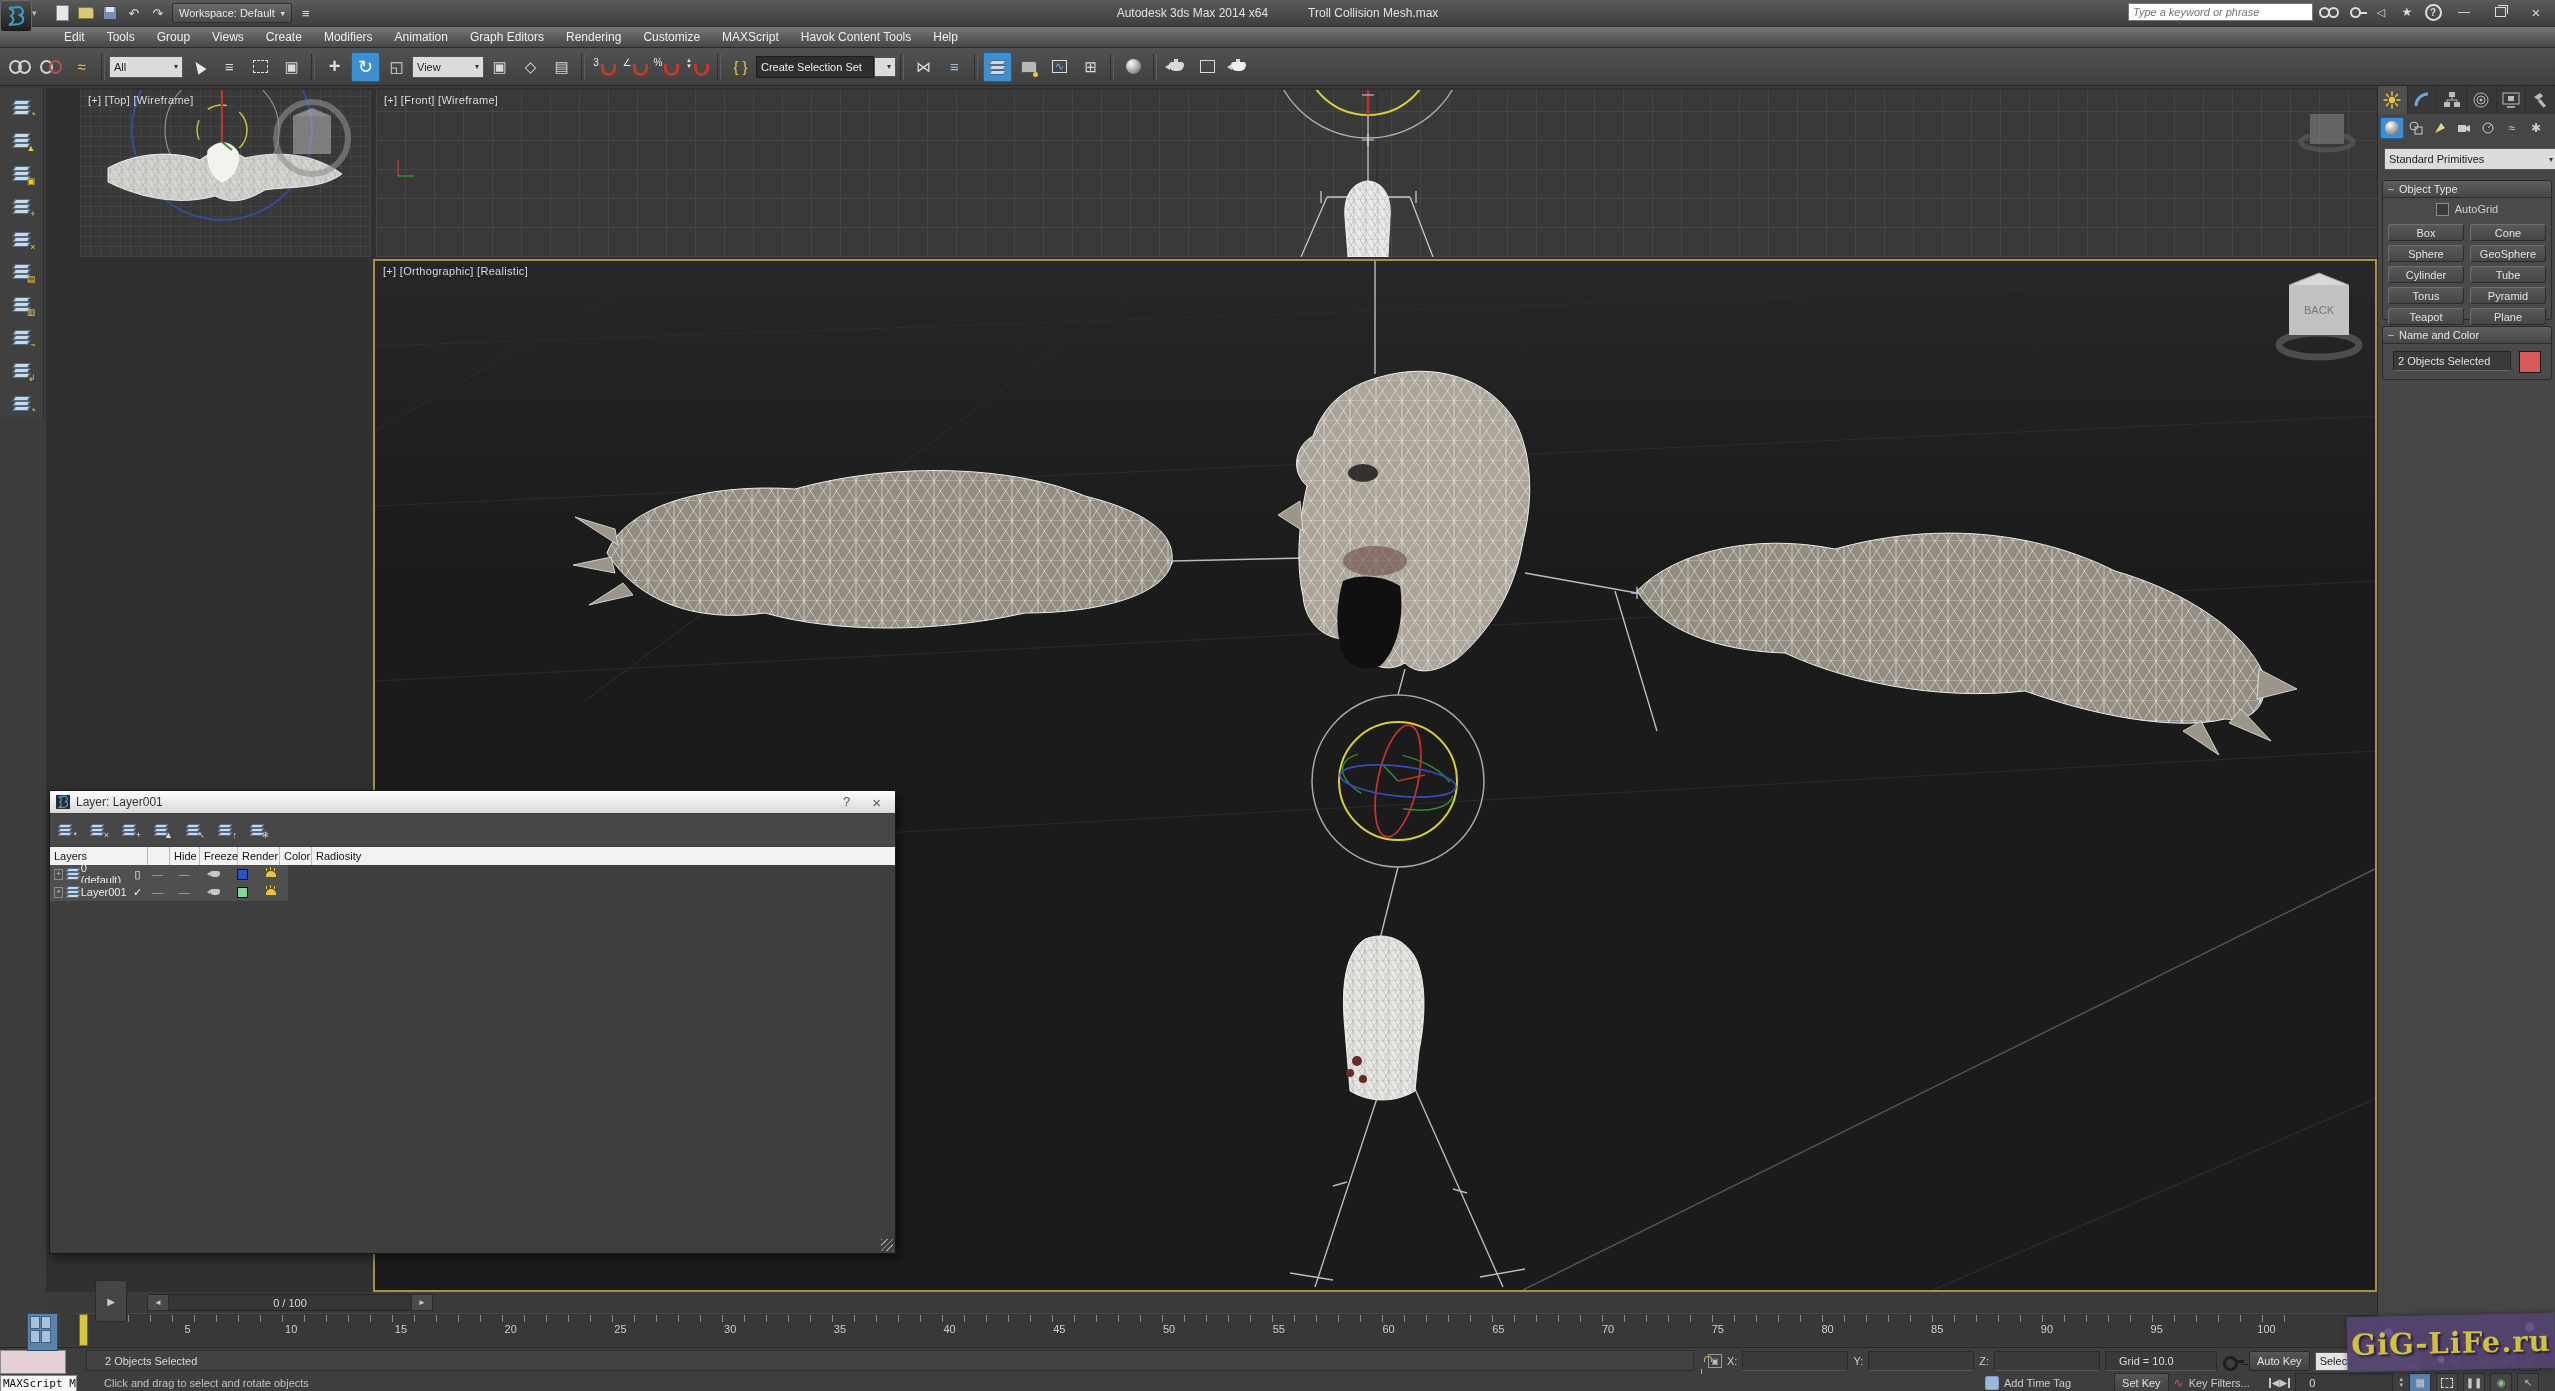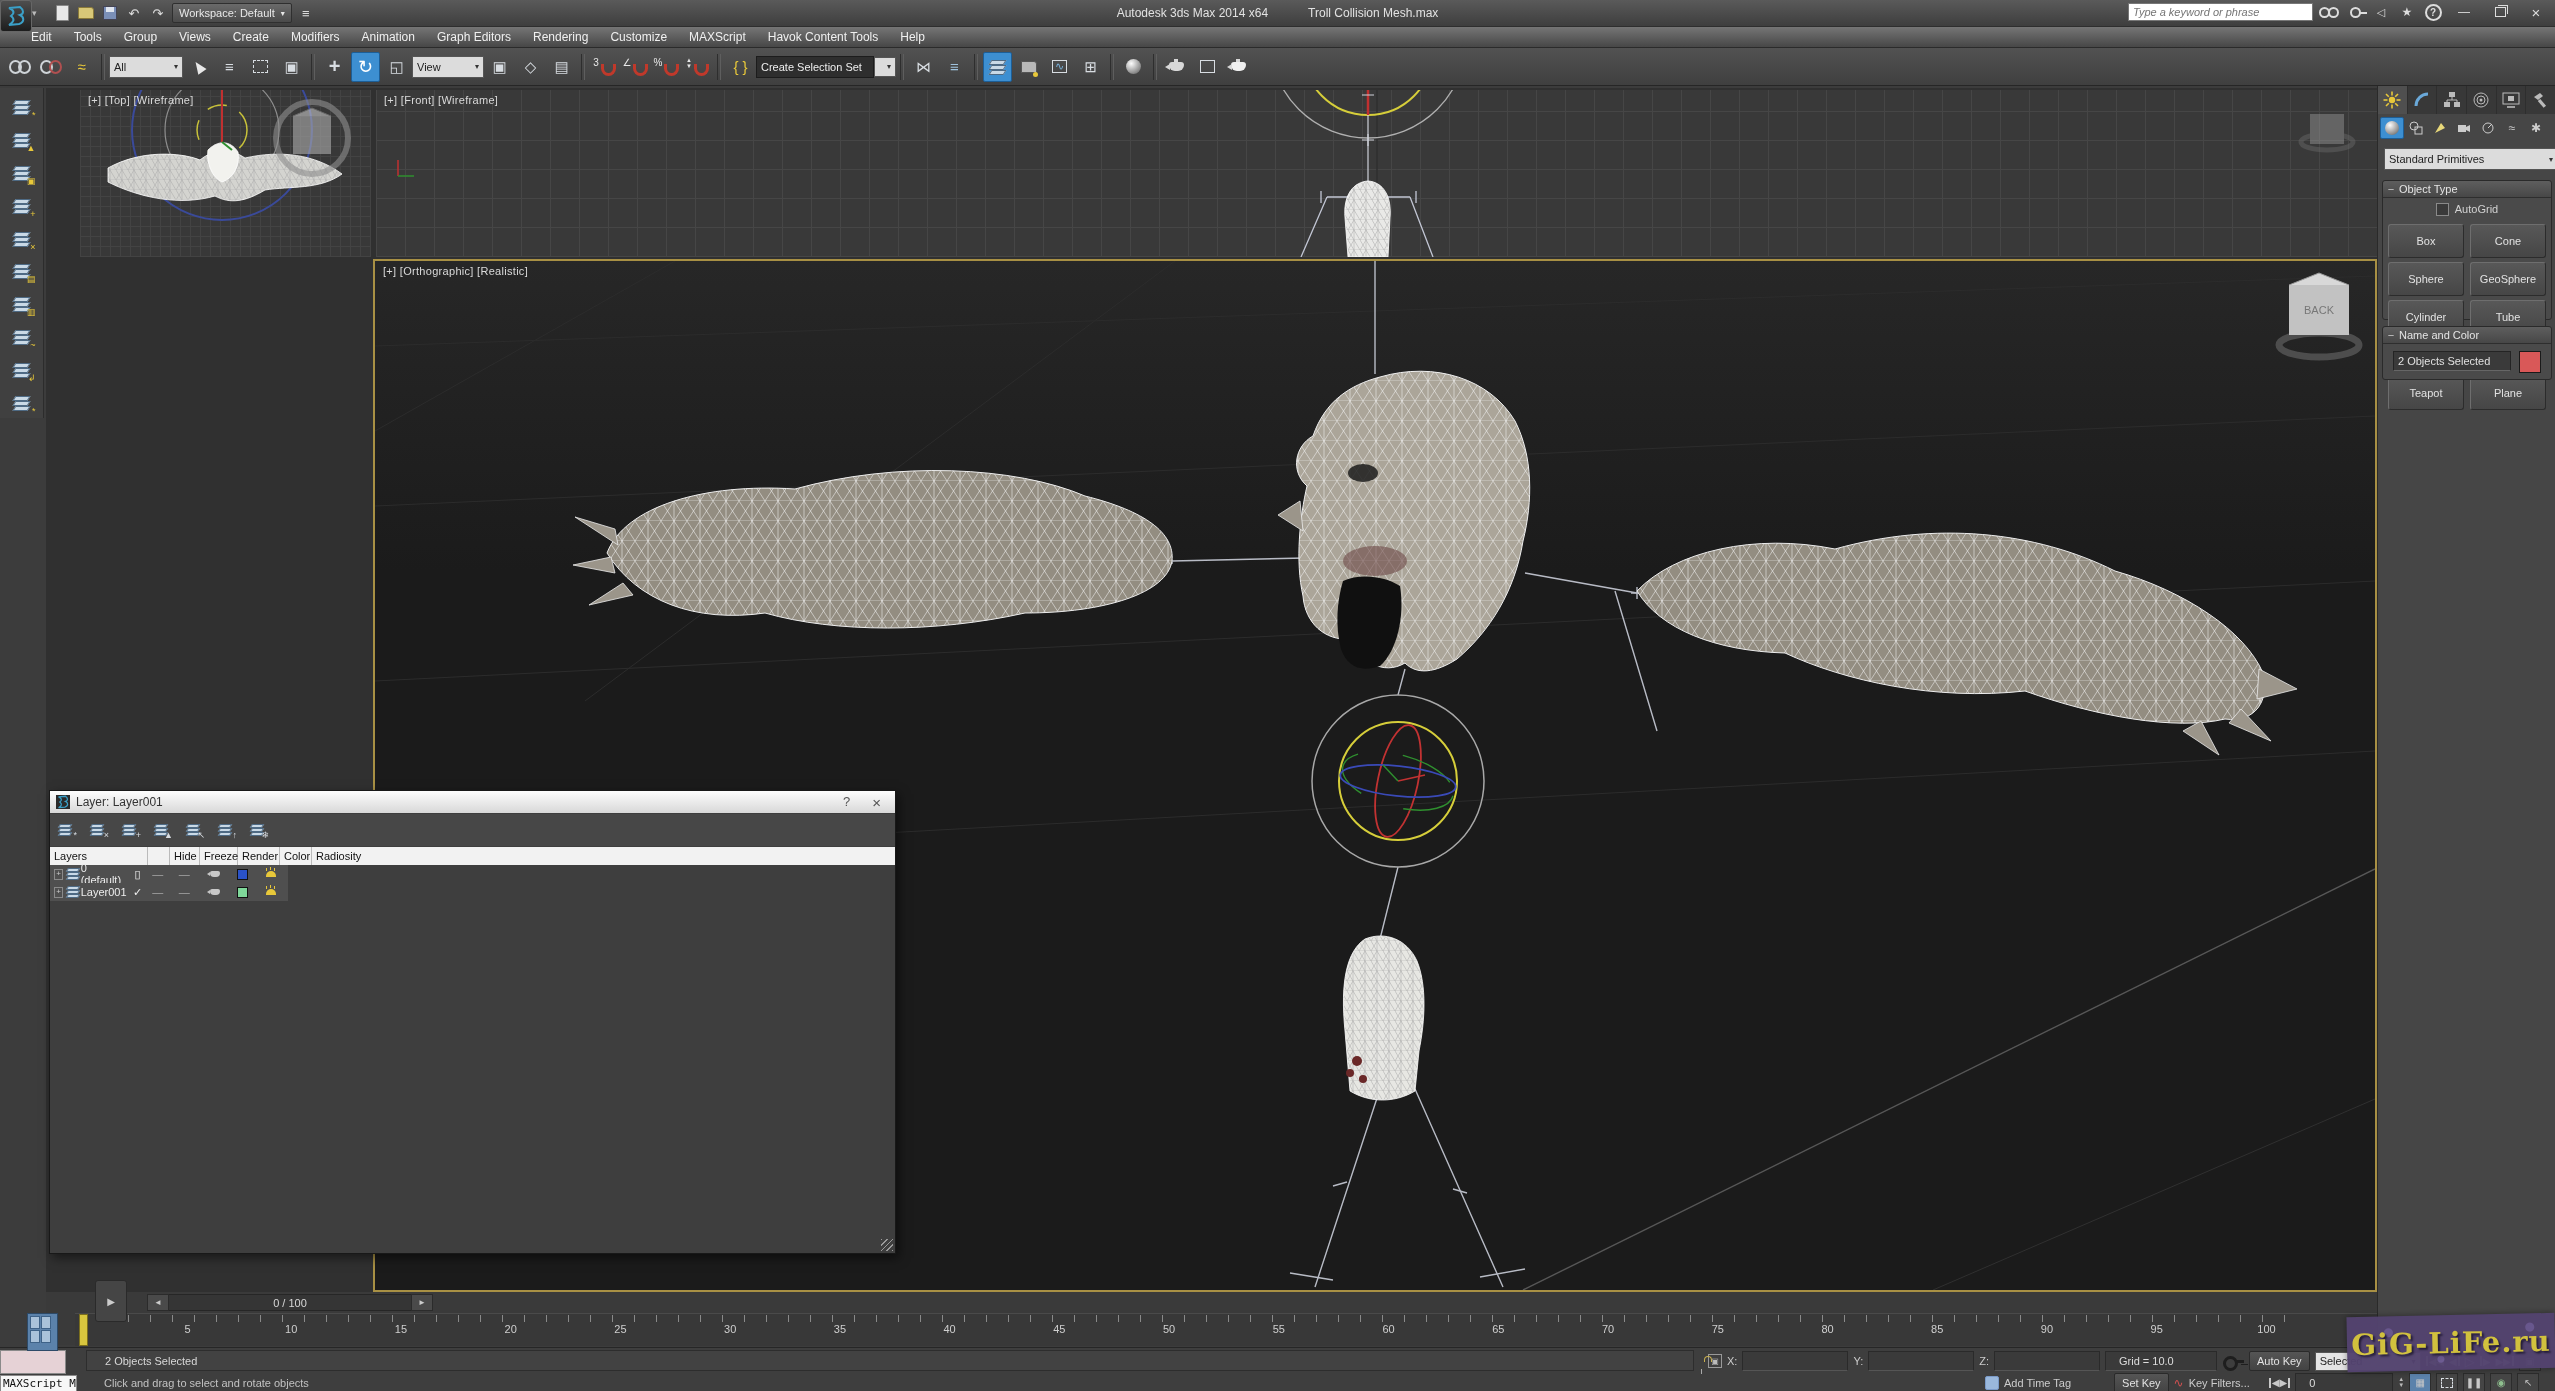--- a/index.html
+++ b/index.html
@@ -23,21 +23,21 @@
   .tico{width:20px;height:18px;display:flex;align-items:center;justify-content:center;color:#ddd;font-size:12px}
   .binoc i{display:inline-block;width:7px;height:7px;border:2px solid #ddd;border-radius:50%}
   .binoc i+i{margin-left:-2px}
   .keyico{width:7px;height:7px;border:2px solid #ddd;border-radius:50%;position:relative}
   .keyico::after{content:"";position:absolute;left:7px;top:3px;width:8px;height:2px;background:#ddd}
   .helpico{width:13px;height:13px;border:2px solid #ddd;border-radius:50%;display:flex;align-items:center;justify-content:center;font-size:10px;font-weight:bold;color:#ddd}
   .winbtn{width:30px;height:18px;display:flex;align-items:center;justify-content:center;color:#ddd;font-size:12px}
   .restore-ico{width:9px;height:8px;border:1px solid #ddd;position:relative}
   .restore-ico::after{content:"";position:absolute;left:2px;top:-3px;width:9px;height:8px;border:1px solid #ddd;border-left:none;border-bottom:none}
   
-  #menubar{left:0;top:27px;width:2555px;height:21px;background:linear-gradient(#757575,#474747);border-bottom:1px solid #2b2b2b;display:flex;align-items:center;padding-left:20px;box-sizing:border-box}
+  #menubar{left:0;top:27px;width:2555px;height:21px;background:linear-gradient(#757575,#474747);border-bottom:1px solid #2b2b2b;display:flex;align-items:center;padding-left:53px;box-sizing:border-box}
   .menu-item{padding:0 11px;color:#f0f0f0;font-size:12px;height:21px;display:flex;align-items:center}
   
   #toolbar{left:0;top:48px;width:2555px;height:38px;background:linear-gradient(#525252,#3f3f3f);border-bottom:1px solid #262626;display:flex;align-items:center;padding-left:4px;box-sizing:border-box}
   .tb{width:29px;height:30px;margin:0 1px;display:flex;align-items:center;justify-content:center;color:#d8dde2;font-size:15px;border-radius:2px;position:relative}
   .tb.active{background:#3d8fd1;border:1px solid #1d5e96;box-sizing:border-box;color:#fff}
   .tsep{width:2px;height:26px;margin:0 4px;border-left:1px solid #2e2e2e;border-right:1px solid #5e5e5e}
   .ddl{height:20px;background:#dcdcdc;color:#222;border:1px solid #555;display:flex;align-items:center;padding:0 4px;gap:6px;font-size:11px}
   .ddl .car{margin-left:auto;font-size:8px;color:#333}
   .ddark{height:20px;background:#2e2e2e;color:#eee;border:1px solid #1c1c1c;display:flex;align-items:center;padding:0 4px;font-size:11px;overflow:hidden;white-space:nowrap}
   .ring{display:inline-block;width:9px;height:10px;border:2px solid #cfd4d8;border-radius:50%}
@@ -135,21 +135,21 @@
   .cptab.active{background:#4f4f4f}
   #cp-subtabs{position:absolute;left:0;top:29px;width:100%;height:26px;display:flex;align-items:center;padding-left:2px;box-sizing:border-box}
   .cpsub{width:24px;height:22px;display:flex;align-items:center;justify-content:center;border-radius:2px}
   .cpsub.active{background:#3d8fd1;border:1px solid #1d5e96;box-sizing:border-box}
   #cp-dropdown{position:absolute;left:6px;top:62px;width:164px;height:20px}
   .rollout{position:absolute;left:4px;width:168px;border:1px solid #2a2a2a;border-radius:3px;background:#4a4a4a}
   .rhead{height:16px;background:linear-gradient(#5e5e5e,#474747);border-bottom:1px solid #2e2e2e;display:flex;align-items:center;color:#e4e4e4;font-size:11px;border-radius:3px 3px 0 0}
   .rhead .minus{width:16px;text-align:center;color:#ccc}
   .rhead .rtitle{flex:1;text-align:left;padding-right:16px}
   .obgrid{display:grid;grid-template-columns:76px 76px;gap:4px 6px;justify-content:center;padding:4px 0 8px}
-  .obtn{height:34px;background:linear-gradient(#585858,#464646);border:1px solid #2c2c2c;border-top-color:#6e6e6e;border-left-color:#6e6e6e;border-radius:3px;color:#e2e2e2;font-size:11px;font-family:"Liberation Sans",sans-serif;display:flex;align-items:center;justify-content:center;padding:0}
+  .obtn{height:17px;background:linear-gradient(#585858,#464646);border:1px solid #2c2c2c;border-top-color:#6e6e6e;border-left-color:#6e6e6e;border-radius:3px;color:#e2e2e2;font-size:11px;font-family:"Liberation Sans",sans-serif;display:flex;align-items:center;justify-content:center;padding:0}
   .agrow{display:flex;align-items:center;justify-content:center;gap:6px;height:22px;color:#d2d2d2}
   .cbx{width:11px;height:11px;border:1px solid #8a8a8a;background:#3a3a3a}
   #nc-field{position:absolute;left:10px;top:24px;width:118px;height:20px;background:#3a3a3a;border:1px solid #242424;border-bottom-color:#666;color:#e0e0e0;display:flex;align-items:center;padding-left:4px;box-sizing:border-box}
   #nc-swatch{position:absolute;left:136px;top:24px;width:20px;height:20px;border:1px solid #1a1a1a}
   
   #watermark{left:2347px;top:1315px;width:208px;height:55px;z-index:30;transform:rotate(-1.2deg);
     background:#53436f;background-image:radial-gradient(circle at 20% 30%,#6a5890 0 4px,transparent 5px),radial-gradient(circle at 70% 60%,#453663 0 6px,transparent 7px),radial-gradient(circle at 45% 80%,#6a5890 0 3px,transparent 4px),radial-gradient(circle at 88% 25%,#6a5890 0 4px,transparent 5px);
     display:flex;align-items:center;justify-content:center;opacity:.97;box-shadow:0 0 6px rgba(0,0,0,.4)}
   #watermark span{font-size:29px;font-weight:bold;color:#d6c53e;text-shadow:2px 2px 2px #241c38;letter-spacing:1px;font-family:"DejaVu Serif",serif}
 </style>

